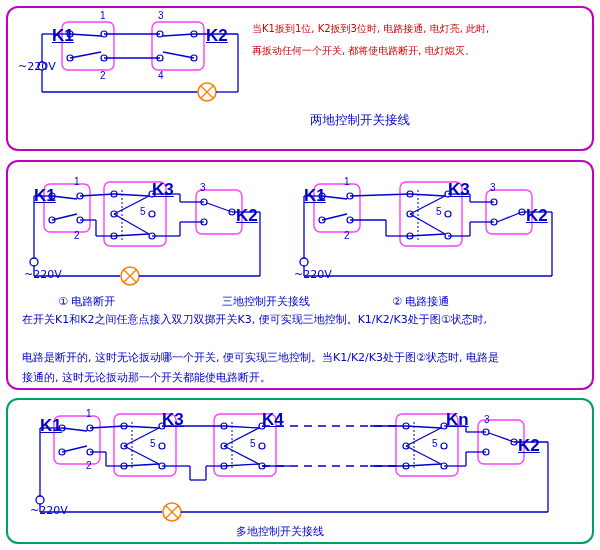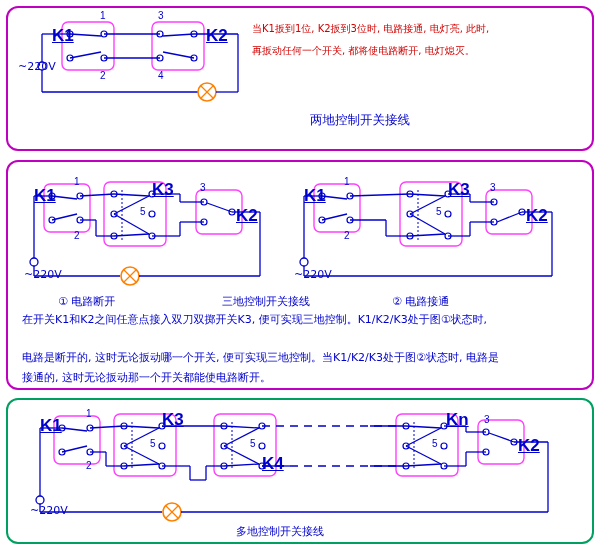--- a/index.html
+++ b/index.html
@@ -296,21 +296,21 @@
   <circle cx="172" cy="512" r="9" fill="none" stroke="#ff8000" stroke-width="1.6"></circle>
   <line x1="166" y1="506" x2="178" y2="518" stroke="#ff8000" stroke-width="1.3"></line>
   <line x1="178" y1="506" x2="166" y2="518" stroke="#ff8000" stroke-width="1.3"></line>
   <line x1="181" y1="512" x2="548" y2="512" stroke="#0000cc" stroke-width="1.3"></line>
   <line x1="548" y1="512" x2="548" y2="442" stroke="#0000cc" stroke-width="1.3"></line>
   <line x1="548" y1="442" x2="514" y2="442" stroke="#0000cc" stroke-width="1.3"></line>
 </svg>
 
 <div class="txt lbl" style="left:40px;top:416px;">K1</div>
 <div class="txt lbl" style="left:162px;top:410px;">K3</div>
-<div class="txt lbl" style="left:262px;top:410px;margin-top:44px;">K4</div>
+<div class="txt lbl" style="left:262px;top:410px;">K4</div>
 <div class="txt lbl" style="left:446px;top:410px;">Kn</div>
 <div class="txt lbl" style="left:518px;top:436px;">K2</div>
 <div class="txt num" style="left:86px;top:408px;">1</div>
 <div class="txt num" style="left:86px;top:460px;">2</div>
 <div class="txt num" style="left:150px;top:438px;">5</div>
 <div class="txt num" style="left:250px;top:438px;">5</div>
 <div class="txt num" style="left:432px;top:438px;">5</div>
 <div class="txt num" style="left:484px;top:414px;">3</div>
 <div class="txt cn-blue-s" style="left:30px;top:504px;">~220V</div>
 <div class="txt cn-blue-s" style="left:236px;top:524px;">多地控制开关接线</div>

